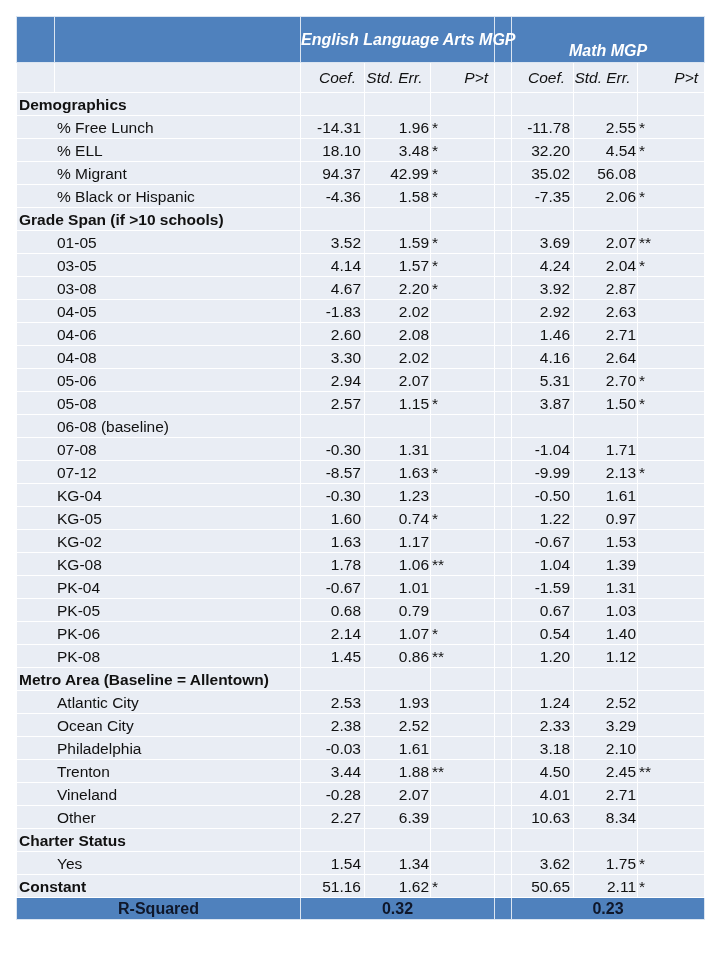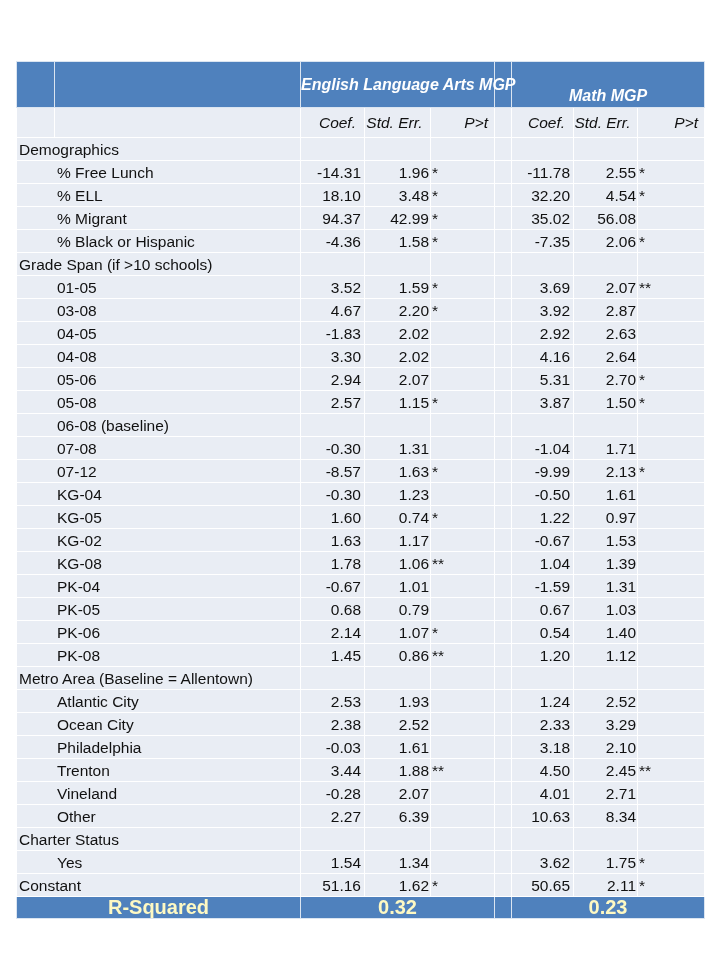--- a/index.html
+++ b/index.html
@@ -1,26 +1,26 @@
 <!DOCTYPE html>
 <html><head>
 <meta charset="utf-8">
 <style>
   html,body{margin:0;padding:0;background:#ffffff;}
   body{width:720px;height:960px;position:relative;overflow:hidden;font-family:"Liberation Sans","DejaVu Sans",sans-serif;}
-  table.reg{position:absolute;left:16px;top:16px;border-collapse:collapse;table-layout:fixed;width:688px;margin-top:45px;}
+  table.reg{position:absolute;left:16px;top:16px;border-collapse:collapse;table-layout:fixed;width:688px;}
   table.reg td{padding:0;height:23px;border:1px solid #ffffff;background:#e9edf4;color:#111;font-size:15.5px;white-space:nowrap;overflow:visible;line-height:21px;box-sizing:border-box;}
   table.reg tr.hdr td{background:#4f81bd;color:#fff;height:46px;font-weight:bold;font-style:italic;text-align:center;font-size:16px;line-height:19px;border:1.5px solid #dbe5f1;}
   table.reg tr.hdr td.gap{background:#4f81bd;}
   table.reg tr.sub td{font-style:italic;height:30px;}
-  table.reg tr.foot td{background:#4f81bd;color:#fef9c3;font-weight:bold;text-align:center;height:22px;font-size:20px;border:1.5px solid #dbe5f1;}
+  table.reg tr.foot td{background:#4f81bd;color:#0f172a;font-weight:bold;text-align:center;height:22px;font-size:16px;border:1.5px solid #dbe5f1;}
   .num{text-align:right;padding-right:3px !important;}
   .se{text-align:right;padding-right:1px !important;}
   .sig{text-align:left;padding-left:1px !important;font-size:14px;}
-  .lbl-sec{padding-left:2px !important;}
+  .lbl-sec{padding-left:2px !important;font-weight:bold;}
   .lbl-item{padding-left:40px !important;}
   .sub-coef{text-align:right;padding-right:8px !important;}
   .sub-se{text-align:center;padding-right:6px !important;}
   .sub-p{text-align:right;padding-right:6px !important;}
 </style>
 </head>
 <body>
 
 <table class="reg">
   <colgroup>
@@ -117,37 +117,57 @@
         <td class="lbl-item" colspan="2">01-05</td>
         <td class="num">3.52</td>
         <td class="se">1.59</td>
         <td class="sig">*</td>
         <td></td>
         <td class="num">3.69</td>
         <td class="se">2.07</td>
         <td class="sig">**</td>
       </tr>
       <tr>
+        <td class="lbl-item" colspan="2">03-05</td>
+        <td class="num">4.14</td>
+        <td class="se">1.57</td>
+        <td class="sig">*</td>
+        <td></td>
+        <td class="num">4.24</td>
+        <td class="se">2.04</td>
+        <td class="sig">*</td>
+      </tr>
+      <tr>
         <td class="lbl-item" colspan="2">03-08</td>
         <td class="num">4.67</td>
         <td class="se">2.20</td>
         <td class="sig">*</td>
         <td></td>
         <td class="num">3.92</td>
         <td class="se">2.87</td>
         <td class="sig"></td>
       </tr>
       <tr>
         <td class="lbl-item" colspan="2">04-05</td>
         <td class="num">-1.83</td>
         <td class="se">2.02</td>
         <td class="sig"></td>
         <td></td>
         <td class="num">2.92</td>
         <td class="se">2.63</td>
+        <td class="sig"></td>
+      </tr>
+      <tr>
+        <td class="lbl-item" colspan="2">04-06</td>
+        <td class="num">2.60</td>
+        <td class="se">2.08</td>
+        <td class="sig"></td>
+        <td></td>
+        <td class="num">1.46</td>
+        <td class="se">2.71</td>
         <td class="sig"></td>
       </tr>
       <tr>
         <td class="lbl-item" colspan="2">04-08</td>
         <td class="num">3.30</td>
         <td class="se">2.02</td>
         <td class="sig"></td>
         <td></td>
         <td class="num">4.16</td>
         <td class="se">2.64</td>

